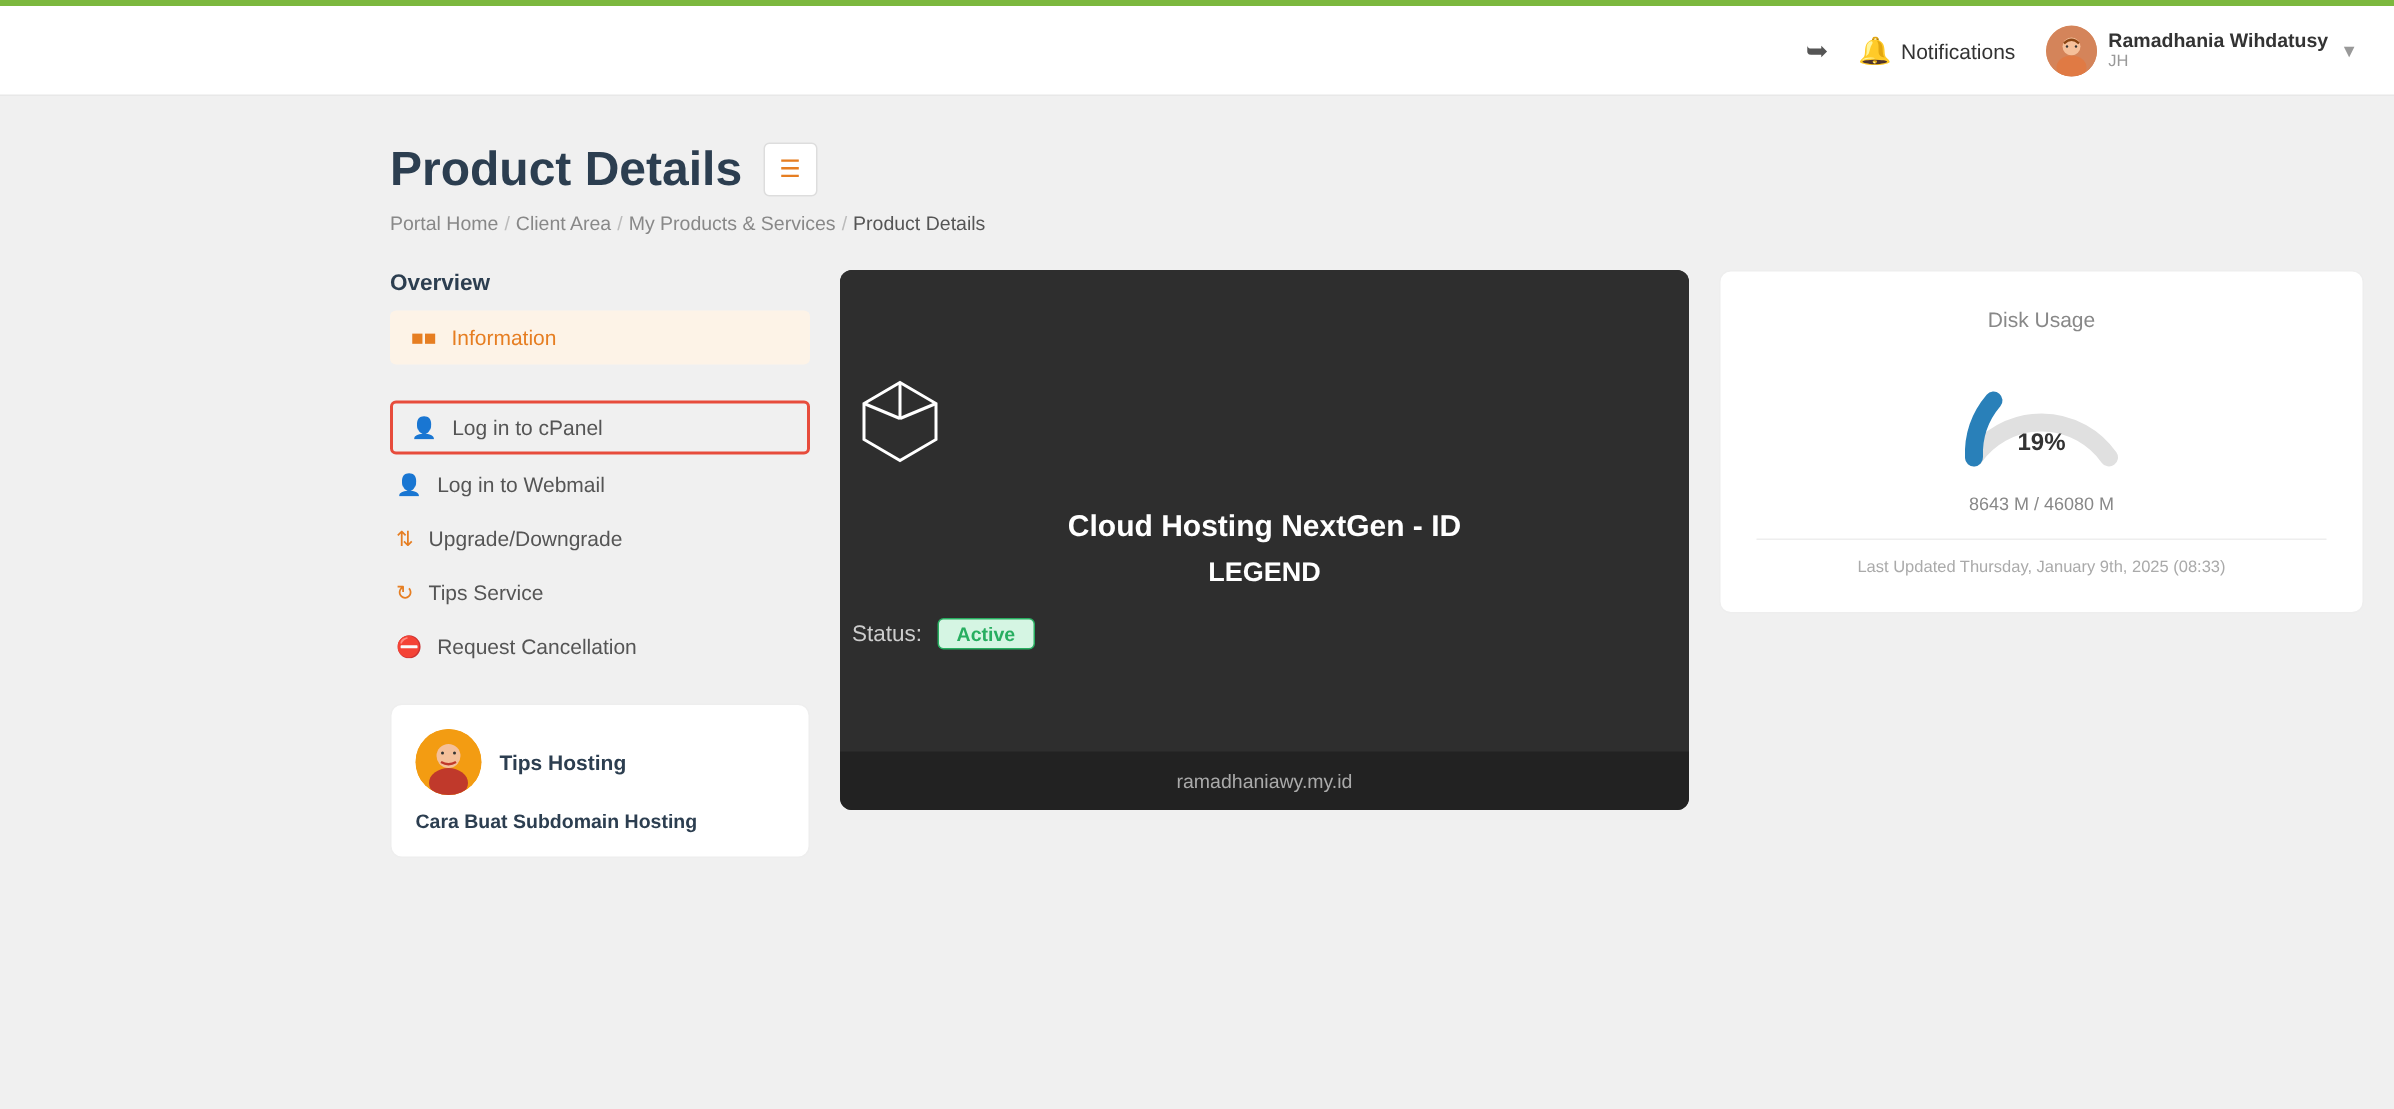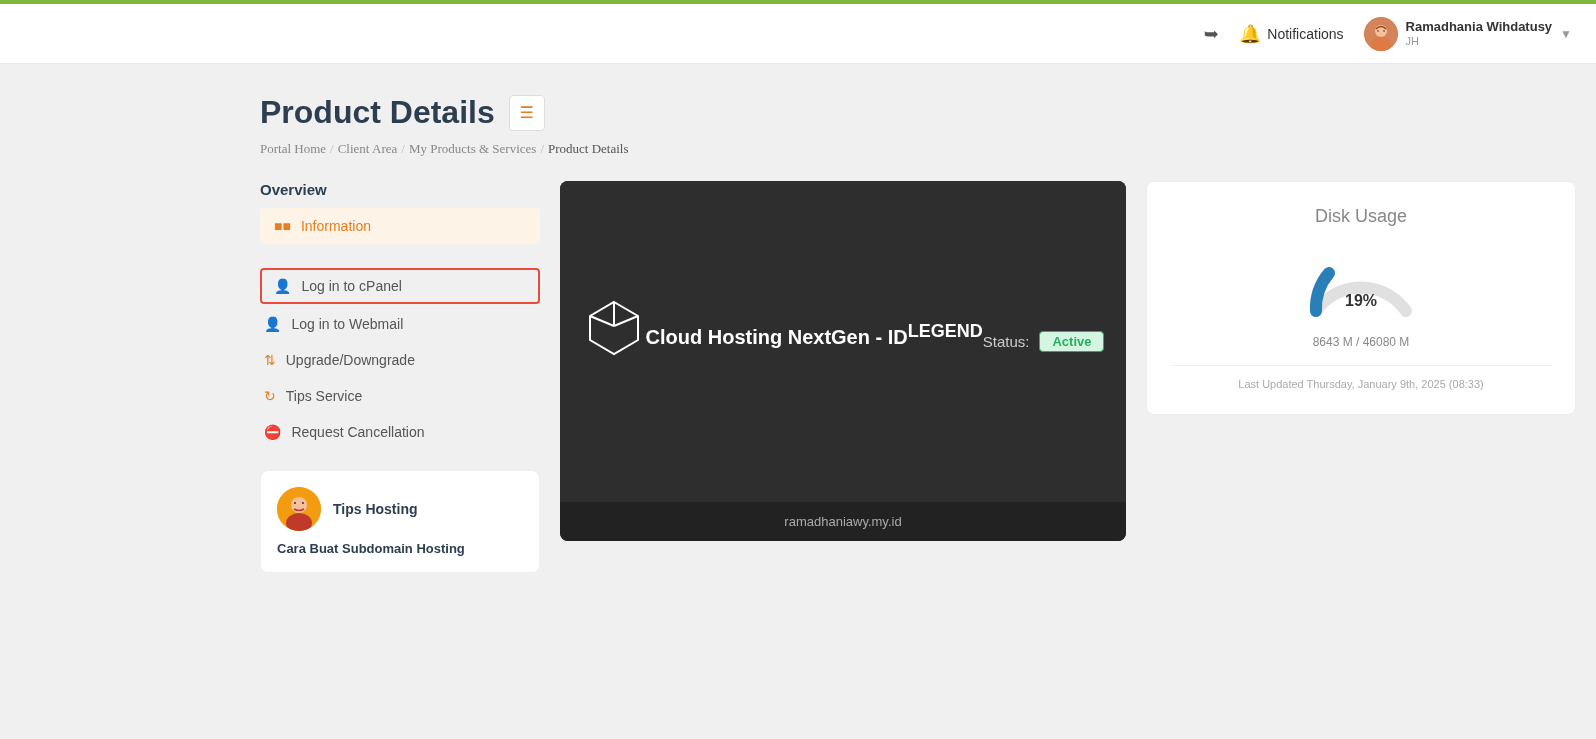--- a/index.html
+++ b/index.html
@@ -136,21 +136,20 @@
       font-size: 16px;
     }
 
     .breadcrumb {
       font-size: 13px;
       color: #888;
       margin-bottom: 24px;
       display: flex;
       align-items: flex-end;
       gap: 4px;
-      font-family: Liberation Serif, serif;
     }
 
     .breadcrumb a {
       color: #888;
       text-decoration: none;
     }
 
     .breadcrumb-sep {
       color: #bbb;
     }
@@ -275,21 +274,21 @@
       border-radius: 8px;
       overflow: hidden;
       min-height: 360px;
       display: flex;
       flex-direction: column;
     }
 
     .product-card-body {
       flex: 1;
       display: flex;
-      align-items: center;
+      flex-direction: column;
       justify-content: center;
       padding: 40px 8px;
       background: #2e2e2e;
     }
 
     .product-cube-icon {
       margin-bottom: 24px;
     }
 
     .product-name {
@@ -375,21 +374,21 @@
     }
 
     .stat-block {
       display: flex;
       flex-direction: column;
       align-items: center;
       gap: 10px;
     }
 
     .stat-label {
-      font-size: 18px;
+      font-size: 14px;
       color: #888;
       margin-bottom: 4px;
     }
 
     .stat-numbers {
       font-size: 12px;
       color: #888;
       text-align: center;
       margin-top: 4px;
     }

